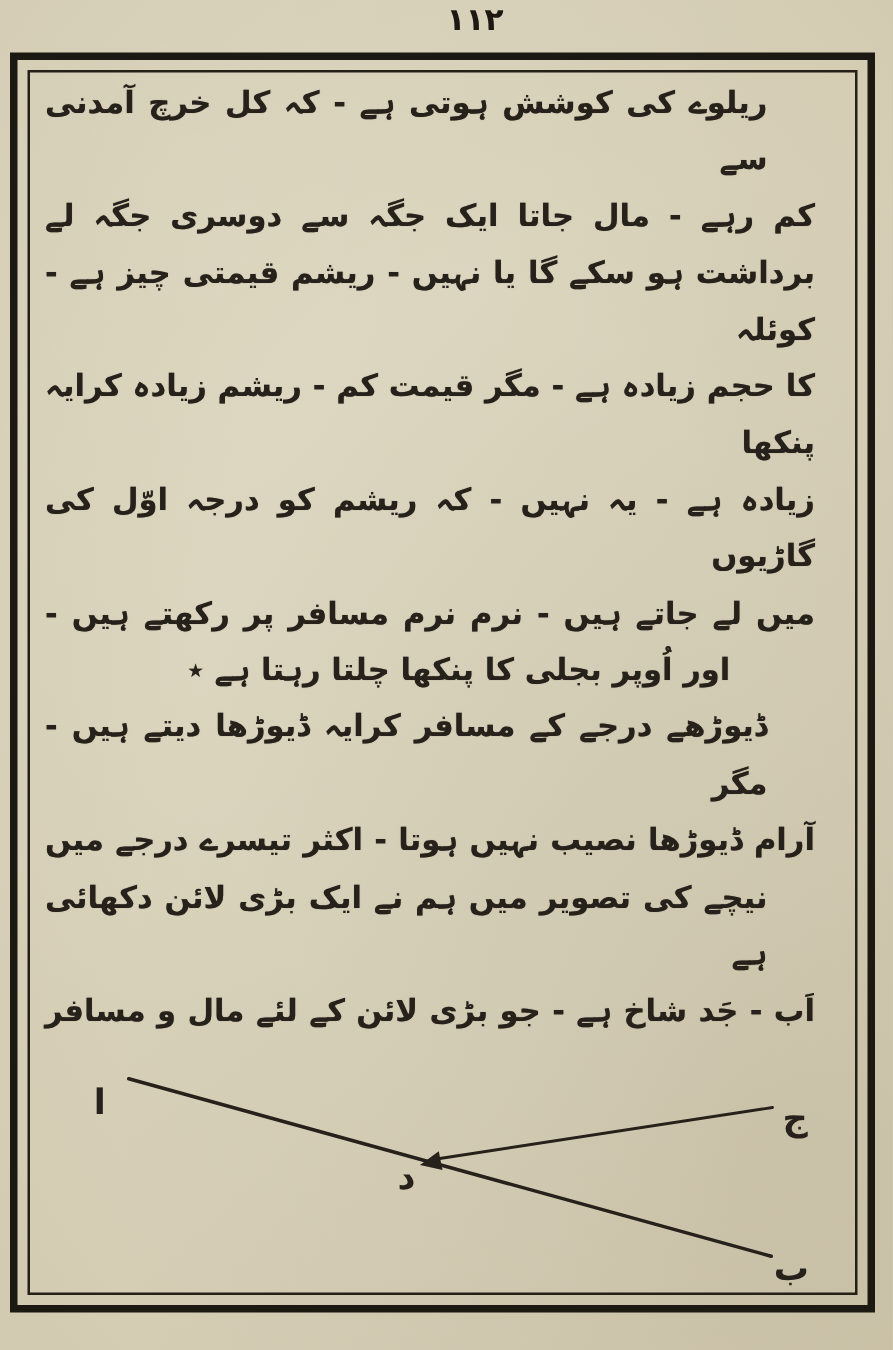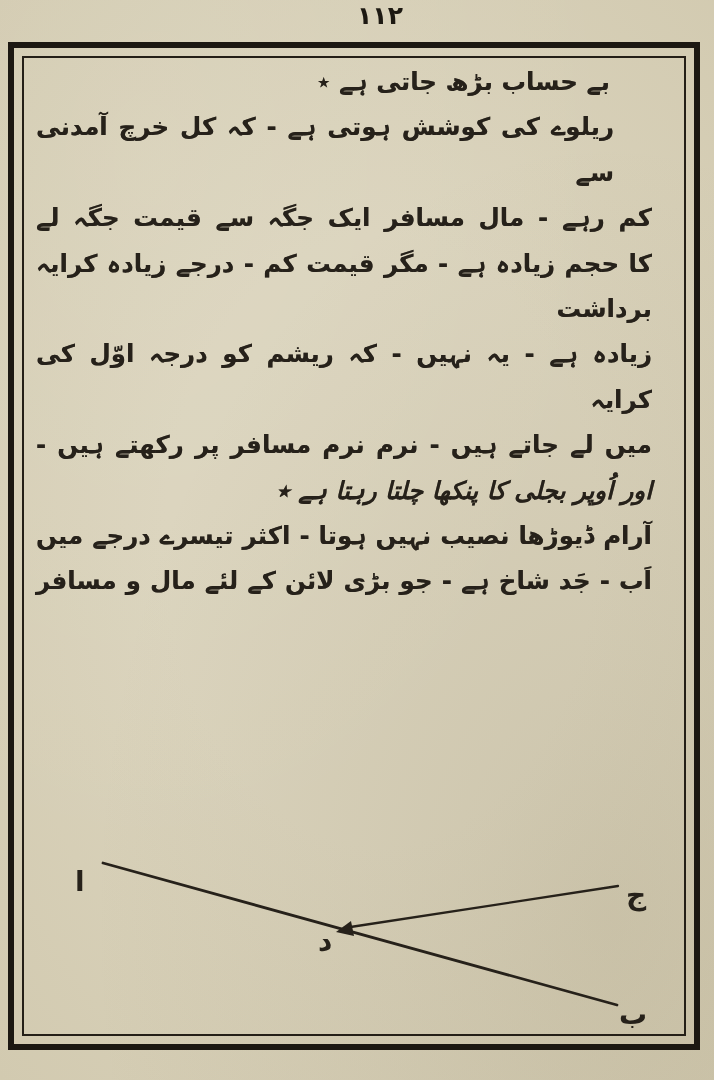--- a/index.html
+++ b/index.html
@@ -65,21 +65,21 @@
     color: #26211a;
     white-space: normal;
     text-shadow: 0 0 0.6px rgba(38,33,26,0.55);
   }
   .j {
     text-align: justify;
     text-align-last: justify;
   }
   .ind { padding-right: 38px; }
   .short-right { text-align: right; padding-right: 42px; }
-  .short-left { text-align: right; font-style: italic; }
+  .short-left { text-align: center; }
   .pad-mid { padding-left: 46px; }
   .diagram {
     position: absolute;
     left: 30px;
     top: 846px;
     width: 650px;
     height: 190px;
   }
   .diagram text {
     font-family: "DejaVu Sans", sans-serif;
@@ -92,28 +92,30 @@
 <body>
 
 <div class="scan">
 
   <div class="page-number">۱۱۲</div>
 
   <div class="frame-outer"></div>
   <div class="frame-inner"></div>
 
   <div class="text-block">
-    <div class="tl short-right">بے حساب بڑھ جاتی ہے ٭</div>
     <div class="tl j ind">ریلوے کی کوشش ہوتی ہے - کہ کل خرچ آمدنی سے</div>
-    <div class="tl j">کم رہے - مال مسافر ایک جگہ سے قیمت جگہ لے</div>
-    <div class="tl j">کا حجم زیادہ ہے - مگر قیمت کم - درجے زیادہ کرایہ برداشت</div>
-    <div class="tl j">زیادہ ہے - یہ نہیں - کہ ریشم کو درجہ اوّل کی کرایہ</div>
+    <div class="tl j">کم رہے - مال جاتا ایک جگہ سے دوسری جگہ لے</div>
+    <div class="tl j">برداشت ہو سکے گا یا نہیں - ریشم قیمتی چیز ہے - کوئلہ</div>
+    <div class="tl j">کا حجم زیادہ ہے - مگر قیمت کم - ریشم زیادہ کرایہ پنکھا</div>
+    <div class="tl j">زیادہ ہے - یہ نہیں - کہ ریشم کو درجہ اوّل کی گاڑیوں</div>
     <div class="tl j">میں لے جاتے ہیں - نرم نرم مسافر پر رکھتے ہیں -</div>
     <div class="tl short-left pad-mid">اور اُوپر بجلی کا پنکھا چلتا رہتا ہے ٭</div>
+    <div class="tl j ind">ڈیوڑھے درجے کے مسافر کرایہ ڈیوڑھا دیتے ہیں - مگر</div>
     <div class="tl j">آرام ڈیوڑھا نصیب نہیں ہوتا - اکثر تیسرے درجے میں</div>
+    <div class="tl j ind">نیچے کی تصویر میں ہم نے ایک بڑی لائن دکھائی ہے</div>
     <div class="tl j">اَب - جَد شاخ ہے - جو بڑی لائن کے لئے مال و مسافر</div>
 
   </div>
 
   <svg class="diagram" viewBox="0 0 650 190">
 
     <line x1="73" y1="17" x2="587" y2="159" stroke="#26211a" stroke-width="2.8" stroke-linecap="round"></line>
 
     <line x1="588" y1="40" x2="314" y2="82" stroke="#26211a" stroke-width="2.3" stroke-linecap="round"></line>
 

